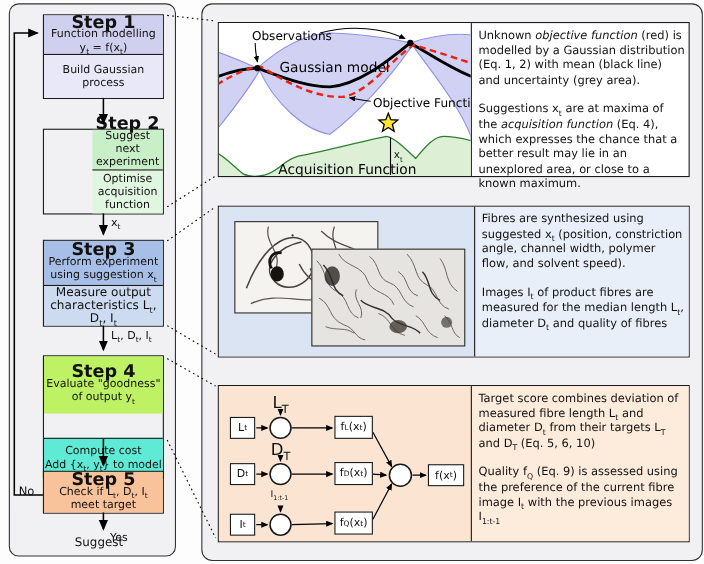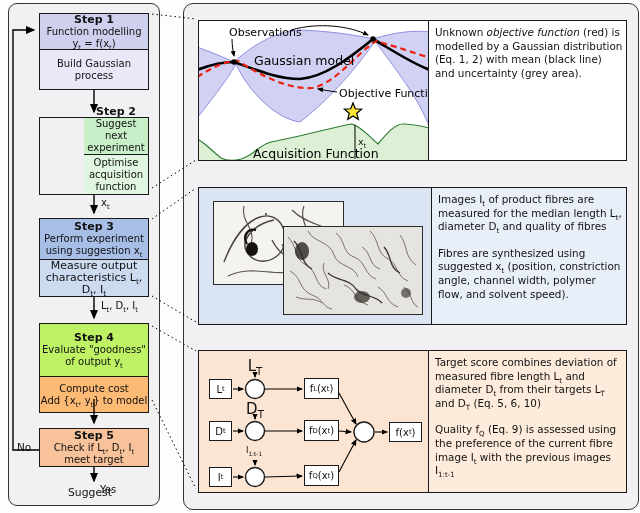--- a/index.html
+++ b/index.html
@@ -12,21 +12,21 @@
   .lpanel{position:absolute;left:8px;top:3px;width:150px;height:501px;
           background:#f1f1f3;border:1.6px solid #333;border-radius:9px;}
   .rpanel{position:absolute;left:183px;top:3px;width:454px;height:505px;
           background:#f1f1f3;border:1.6px solid #333;border-radius:10px;}
 
   
   .step{position:absolute;left:39px;width:110px;border:1.3px solid #1a1a1a;
         display:flex;flex-direction:column;box-sizing:border-box;}
   .sseg{flex:none;display:flex;flex-direction:column;justify-content:center;align-items:center;
         text-align:center;font-size:10px;line-height:12px;box-sizing:border-box;}
-  .sseg b{font-size:11px;text-align:center;}
+  .sseg b{font-size:16px;text-align:center;}
   .sdiv{border-top:1.3px solid #1a1a1a;}
 
   .flabel{position:absolute;font-size:10px;line-height:11px;white-space:nowrap;}
 
   
   .row{position:absolute;display:flex;border:1.6px solid #1a1a1a;box-sizing:content-box;background:#fff;}
   .illus{position:relative;flex:none;border-right:1.6px solid #1a1a1a;overflow:hidden;}
   .ptext{flex:1;padding:5px 3px 0 6px;font-size:10.4px;line-height:13.6px;}
   .ptext p{margin:0 0 13px 0;}
 
@@ -84,21 +84,21 @@
       <span>characteristics L<sub>t</sub>, D<sub>t</sub>, I<sub>t</sub></span>
     </div>
   </div>
 
   <div class="step" style="top:323px;">
     <div class="sseg" style="height:52px;background:#bef264;">
       <b>Step 4</b>
       <span>Evaluate "goodness"</span>
       <span>of output y<sub>t</sub></span>
     </div>
-    <div class="sseg sdiv" style="height:36px;background:#fdba74;">
+    <div class="sseg sdiv" style="height:36px;background:#5eead4;margin-top:22px;">
       <span>Compute cost</span>
       <span>Add {x<sub>t</sub>, y<sub>t</sub>} to model</span>
     </div>
   </div>
 
   <div class="step" style="top:428px;">
     <div class="sseg" style="height:37px;background:#f8c29a;">
       <b>Step 5</b>
       <span>Check if L<sub>t</sub>, D<sub>t</sub>, I<sub>t</sub></span>
       <span>meet target</span>
@@ -147,20 +147,21 @@
 
         <text x="30" y="15" font-size="11">Observations</text>
         <text x="55" y="44" font-size="12.5">Gaussian model</text>
         <text x="140" y="76" font-size="11">Objective Function</text>
         <text x="54" y="137" font-size="12.5">Acquisition Function</text>
       </svg>
       <div class="xt-graph" style="left:159px;top:115px;">x<sub>t</sub></div>
     </div>
     <div class="ptext">
       <p>Unknown <i>objective function</i> (red) is modelled by a Gaussian distribution (Eq. 1, 2) with mean (black line) and uncertainty (grey area).</p>
+      <p>Suggestions x<sub>t</sub> are at maxima of the <i>acquisition function</i> (Eq. 4), which expresses the chance that a better result may lie in an unexplored area, or close to a known maximum.</p>
     </div>
   </div>
 
   <div class="row" style="left:198px;top:187px;width:427px;height:136px;">
     <div class="illus" style="width:232px;background:#dbe4f2;">
 
       <div class="micro" style="left:14px;top:13px;width:131px;height:84px;background:#f4f3ef;">
         <svg width="128" height="81" viewBox="0 0 128 81">
           <path d="M10,60 C30,8 62,4 70,28 C78,52 50,68 36,54 C22,40 40,22 60,18" fill="none" stroke="#45413d" stroke-width="1.4"></path>
           <path d="M78,8 C98,28 118,18 124,44" fill="none" stroke="#55504b" stroke-width="1.2"></path>
@@ -196,22 +197,22 @@
             <path d="M44,46 C52,54 66,52 72,62 C78,70 92,68 98,76"></path>
             <path d="M100,20 C108,28 104,40 116,46"></path>
           </g>
           <ellipse cx="18" cy="24" rx="7" ry="9" fill="#2c2722" fill-opacity="0.8"></ellipse>
           <ellipse cx="78" cy="70" rx="8" ry="6" fill="#39332d" fill-opacity="0.75"></ellipse>
           <ellipse cx="122" cy="66" rx="5" ry="5" fill="#453f38" fill-opacity="0.7"></ellipse>
         </svg>
       </div>
     </div>
     <div class="ptext" style="background:#e9eff8;">
+      <p>Fibres are synthesized using suggested x<sub>t</sub> (position, constriction angle, channel width, polymer flow, and solvent speed).</p>
       <p>Images I<sub>t</sub> of product fibres are measured for the median length L<sub>t</sub>, diameter D<sub>t</sub> and quality of fibres</p>
-      <p>Fibres are synthesized using suggested x<sub>t</sub> (position, constriction angle, channel width, polymer flow, and solvent speed).</p>
     </div>
   </div>
 
   <div class="row" style="left:198px;top:350px;width:427px;height:141px;">
     <div class="illus" style="width:229px;background:#fbe5d2;">
       <svg width="229" height="141" viewBox="0 0 229 141" style="position:absolute;left:0;top:0;">
         <defs>
           <marker id="ah2" markerWidth="7" markerHeight="7" refX="5" refY="2.5" orient="auto">
             <path d="M0,0 L6,2.5 L0,5 Z" fill="#000"></path>
           </marker>

